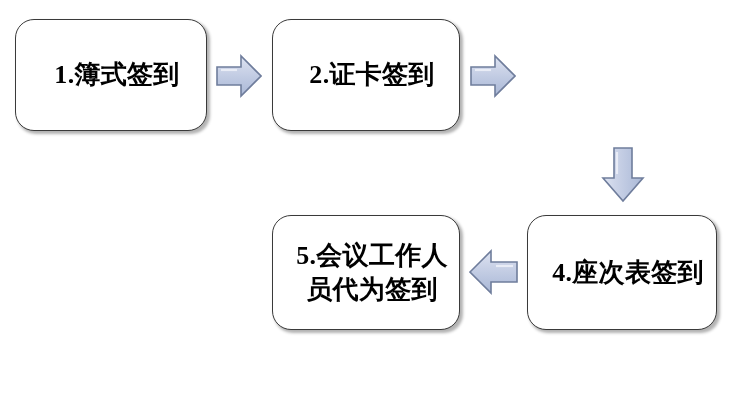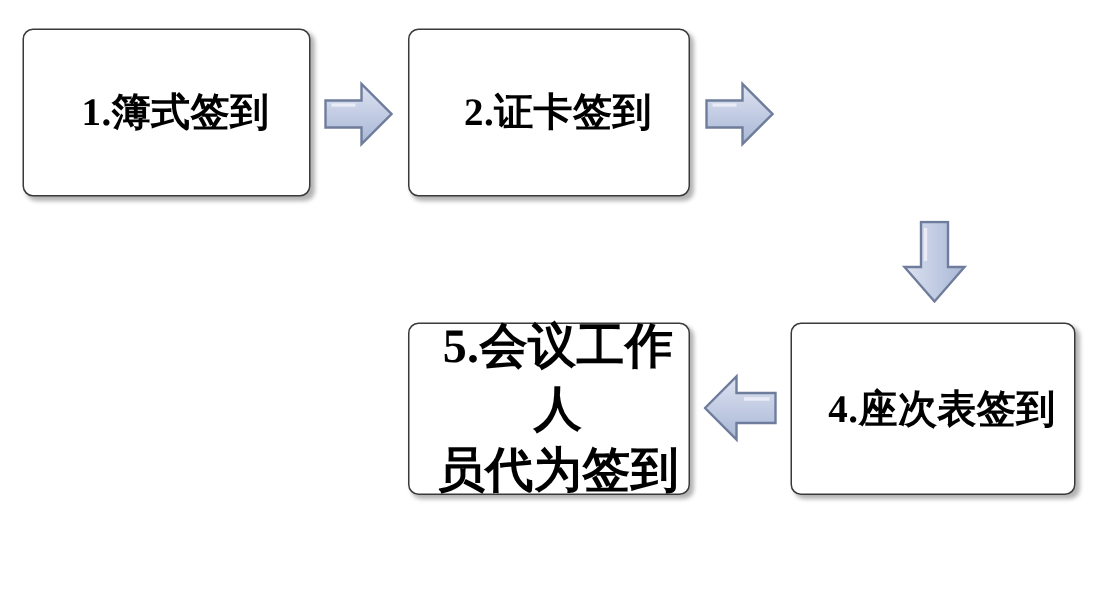--- a/index.html
+++ b/index.html
@@ -17,41 +17,41 @@
     background: #ffffff;
     overflow: hidden;
   }
 
   
   .node {
     position: absolute;
     box-sizing: border-box;
     background: #ffffff;
     border: 1.3px solid #3a3a3a;
-    border-radius: 7px;
+    border-radius: 19px;
     box-shadow: 2.5px 2.5px 3px rgba(0,0,0,0.30);
     display: flex;
     align-items: center;
     justify-content: center;
     text-align: center;
     padding-left: 12px;
   }
   .node-label {
     display: block;
     color: #000000;
     font-family: "Liberation Serif", serif;
     font-size: 26px;
     font-weight: 700;
     line-height: 1.22;
     letter-spacing: 0.3px;
     white-space: pre-line;
     padding: 0 6px;
   }
   .node-label.two-line {
-    font-size: 32px;
+    font-size: 26px;
     line-height: 1.30;
   }
 
   #node-1 { left: 15px;  top: 19px;  width: 192px; height: 112px; }
   #node-2 { left: 272px; top: 19px;  width: 188px; height: 112px; align-items: center; }
   #node-3 { left: 527px; top: 19px;  width: 190px; height: 112px; }
   #node-5 { left: 272px; top: 215px; width: 188px; height: 115px; }
   #node-4 { left: 527px; top: 215px; width: 190px; height: 115px; }
 
   

